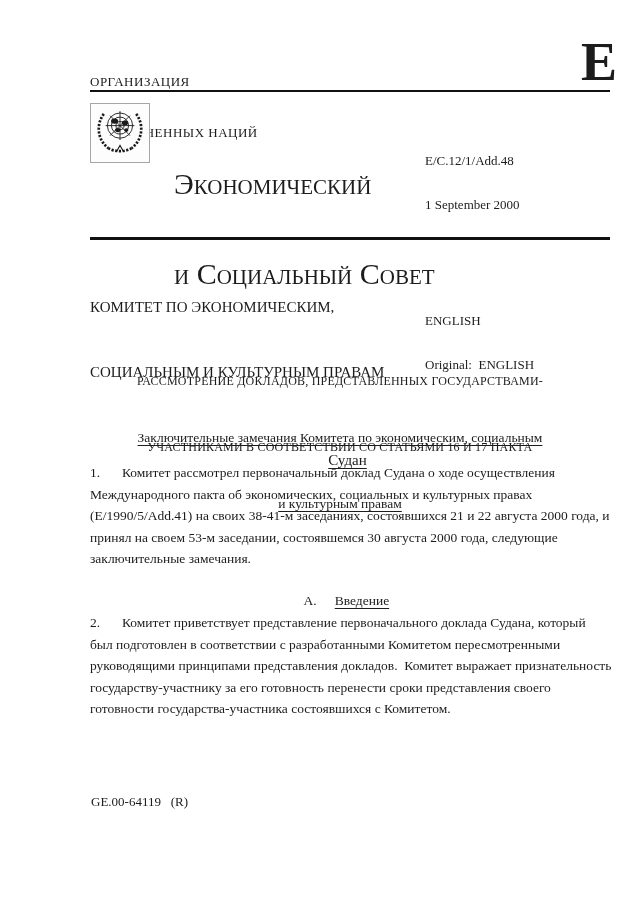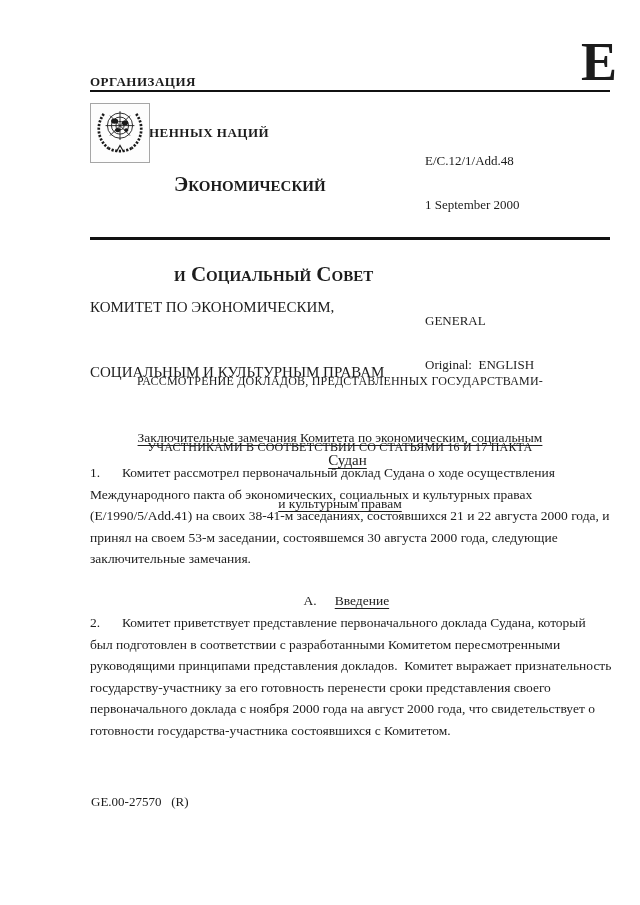--- a/index.html
+++ b/index.html
@@ -10,39 +10,39 @@
     background: #ffffff;
     font-family: "Liberation Serif", "DejaVu Serif", serif;
     color: #1c1c1c;
     overflow: hidden;
   }
   .abs { position: absolute; }
 
   
   .org-name {
     left: 90px; top: 39px;
-    font-size: 13px; font-weight: bold;
+    font-size: 13px; font-weight: normal;
     line-height: 17px; letter-spacing: 0.5px;
     white-space: pre;
   }
   .doc-letter {
     left: 581px; top: 36px;
     font-size: 54px; font-weight: bold; line-height: 52px;
   }
   .rule-top  { left: 90px; top: 90px;  width: 520px; height: 2px; background: #111; }
   .rule-bottom { left: 90px; top: 237px; width: 520px; height: 3px; background: #111; }
 
   .emblem-box {
     left: 90px; top: 103px; width: 58px; height: 58px;
     border: 1px solid #a6a6a6; background: #fdfdfd;
     display: flex; align-items: center; justify-content: center;
   }
   .council-name {
     left: 174px; top: 109px;
-    font-size: 21px; font-weight: bold;
+    font-size: 30px; font-weight: normal;
     font-variant: small-caps;
     line-height: 30px; white-space: pre;
   }
 
   .distr {
     left: 425px; top: 96px;
     font-size: 13px; line-height: 14.5px; white-space: pre;
   }
   .distr .grp { margin-bottom: 15px; }
 
@@ -132,21 +132,21 @@
     <div>Экономический</div>
     <div>и Социальный Совет</div>
   </div>
 
   <div class="abs distr">
     <div class="grp">
       <div>E/C.12/1/Add.48</div>
       <div>1 September 2000</div>
     </div>
     <div class="grp">
-      <div>GENERAL</div>
+      <div>ENGLISH</div>
       <div>Original:  ENGLISH</div>
     </div>
   </div>
 
   <div class="abs rule-bottom"></div>
 
   <div class="abs committee">
     <div>КОМИТЕТ ПО ЭКОНОМИЧЕСКИМ,</div>
     <div>СОЦИАЛЬНЫМ И КУЛЬТУРНЫМ ПРАВАМ</div>
   </div>
@@ -175,19 +175,18 @@
 
   <div class="abs section-heading">
     <span class="section-letter">A.</span><span class="u">Введение</span>
   </div>
 
   <div class="abs para para2">
     <div class="line"><span class="pnum">2.</span><span>Комитет приветствует представление первоначального доклада Судана, который</span></div>
     <div class="line">был подготовлен в соответствии с разработанными Комитетом пересмотренными</div>
     <div class="line">руководящими принципами представления докладов.  Комитет выражает признательность</div>
     <div class="line">государству-участнику за его готовность перенести сроки представления своего</div>
-    <div class="line">первоначального доклада с ноября 2000 года на август 2000 года, что свидетельствует о</div>
     <div class="line">готовности государства-участника состоявшихся с Комитетом.</div>
   </div>
 
-  <div class="abs footer-id">GE.00-27570   (R)</div>
+  <div class="abs footer-id">GE.00-64119   (R)</div>
 
 </div>
 
 </body></html>

